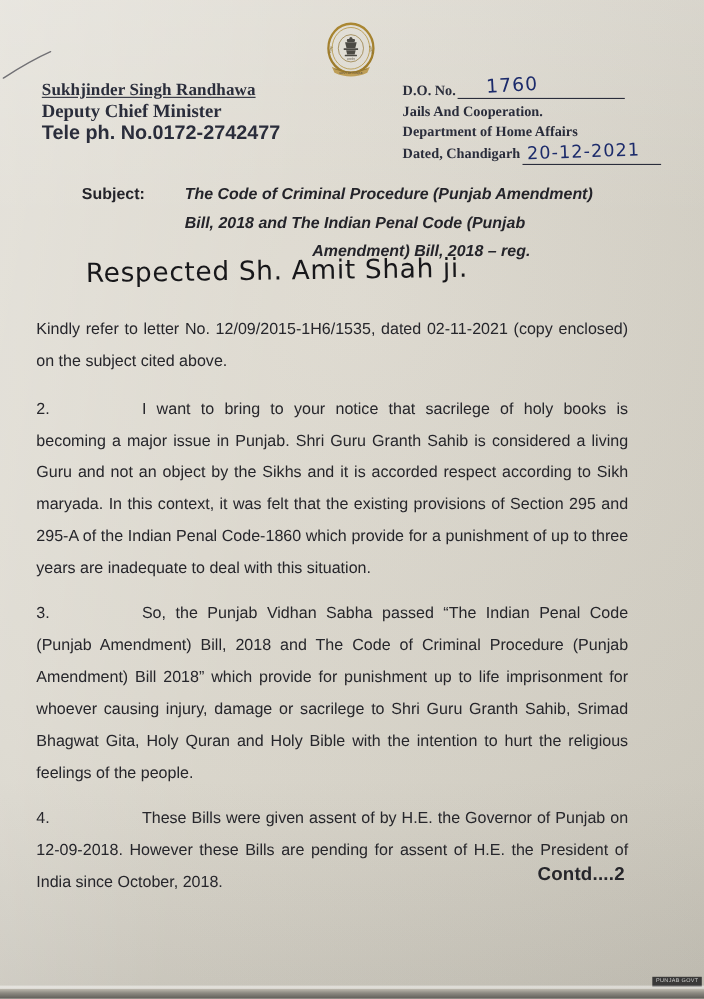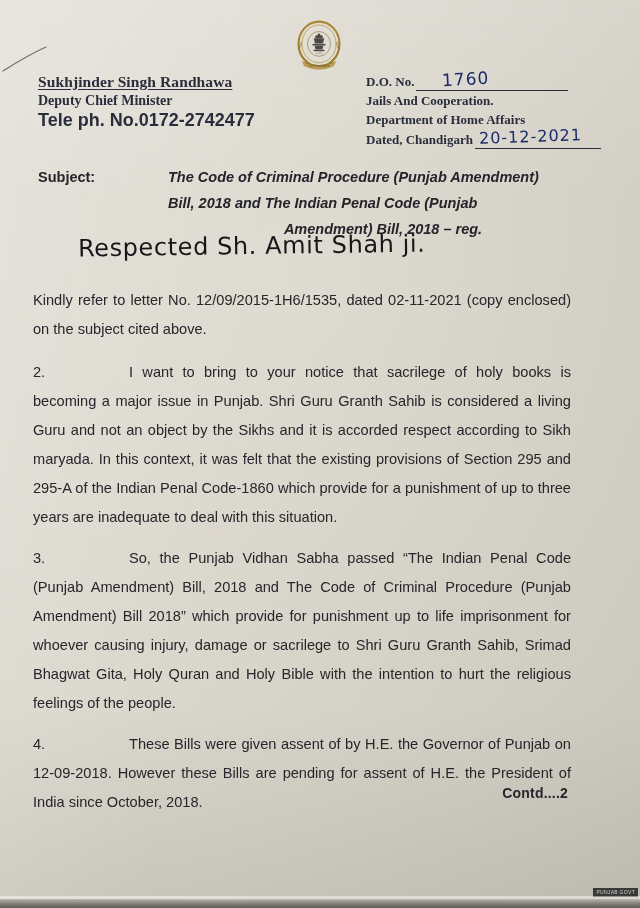--- a/index.html
+++ b/index.html
@@ -92,42 +92,42 @@
     font-size: 15.5px;
     letter-spacing: .1px;
     text-decoration: underline;
     text-underline-offset: 2px;
     line-height: 19px;
     color: #2a2d3b;
   }
   .hdr-desig {
     font-family: "Liberation Serif", serif;
     font-weight: bold;
-    font-size: 14px;
+    font-size: 17px;
     line-height: 20px;
     color: #2a2d3b;
   }
   .hdr-line {
     font-family: Liberation Sans, sans-serif;
     font-weight: bold;
     font-size: 18px;
     line-height: 18px;
     color: #2a2d3b;
   }
   .hdr-r-line {
     font-family: "Liberation Serif", serif;
     font-weight: bold;
     font-size: 13px;
     line-height: 19px;
     color: #2a2d3b;
     white-space: nowrap;
   }
   .do-row {
     display: flex;
-    align-items: center;
+    align-items: flex-start;
     line-height: 19px;
   }
   .do-label {
     font-family: "Liberation Serif", serif;
     font-weight: bold;
     font-size: 13px;
     color: #2a2d3b;
   }
   .do-fill {
     flex: 0 0 auto;
@@ -145,21 +145,21 @@
     letter-spacing: 1px;
   }
   .do-hand {
     position: absolute;
     left: 26px;
     top: -3px;
     transform: rotate(-3deg);
   }
   .dated-row {
     display: flex;
-    align-items: center;
+    align-items: flex-end;
     line-height: 21px;
   }
   .dated-fill {
     position: relative;
     flex: 0 0 auto;
     width: 126px;
     border-bottom: 1.4px solid #2a2d3b;
     height: 18px;
     margin-left: 2px;
   }
@@ -179,20 +179,21 @@
     left: 38px;
     width: 560px;
     display: flex;
   }
   .subject-label {
     flex: 0 0 130px;
     font-size: 14.5px;
     font-weight: bold;
     color: #24242a;
     line-height: 26px;
+    text-align: center;
   }
   .subject-body {
     flex: 1 1 auto;
     font-size: 14.5px;
     font-weight: bold;
     color: #24242a;
     line-height: 26px;
     text-align: justify;
     text-justify: inter-word;
     font-style: italic;
@@ -237,21 +238,21 @@
     color: #26262b;
     text-align: justify;
     text-justify: inter-word;
     margin-bottom: 14px;
   }
 
   .contd {
     position: absolute;
     top: 785px;
     right: 72px;
-    font-size: 14px;
+    font-size: 17px;
     font-weight: bold;
     color: #26262b;
     letter-spacing: .2px;
   }
 
   .watermark {
     position: absolute;
     right: 2px;
     bottom: 11px;
     background: #2f2f2f;

